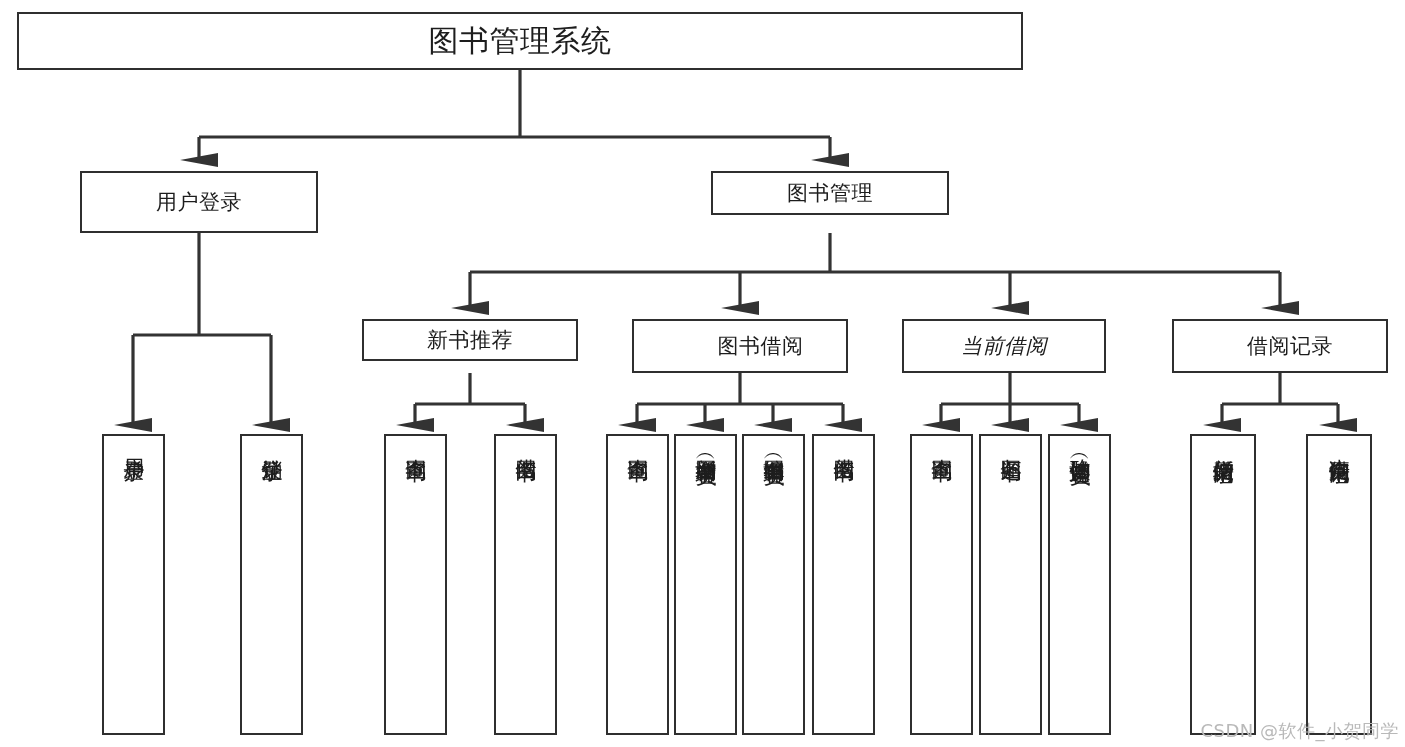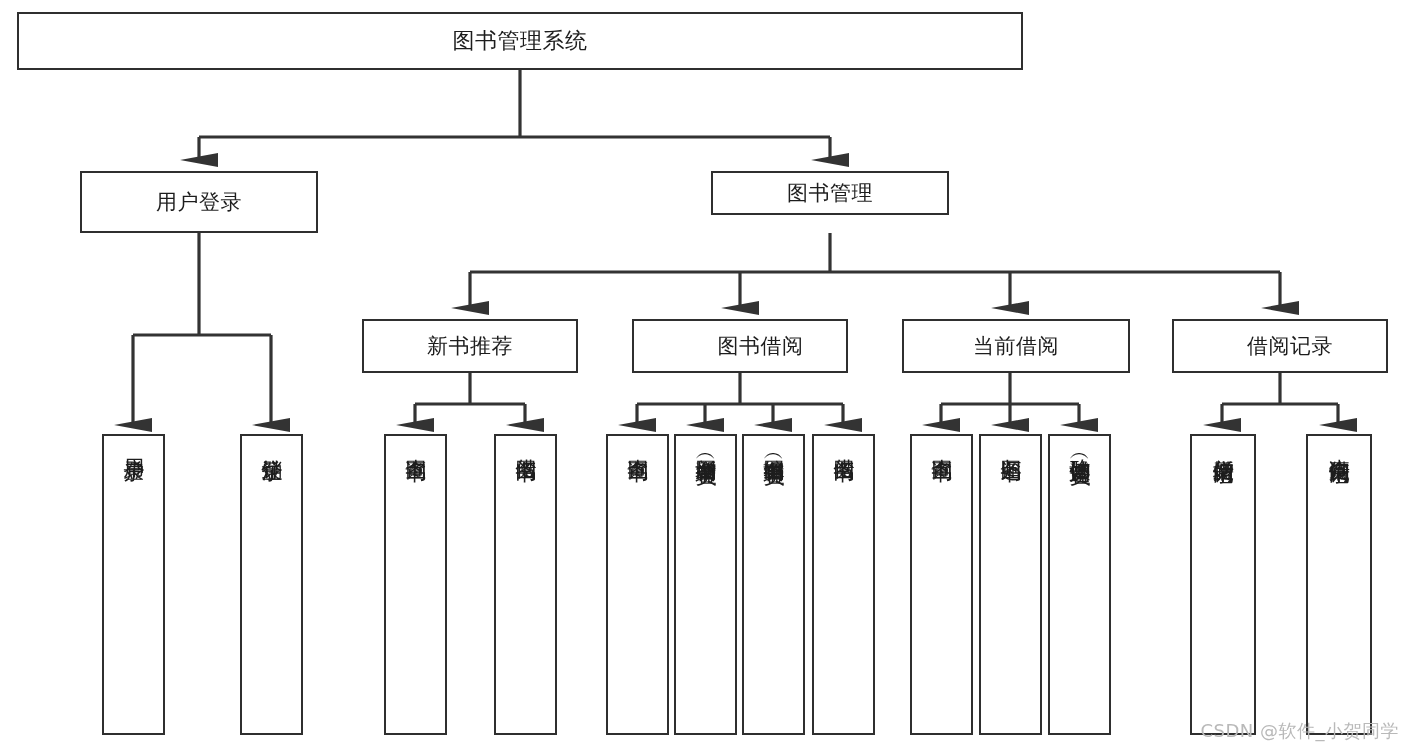--- a/index.html
+++ b/index.html
@@ -39,21 +39,21 @@
   .node .label {
     display: block;
     text-align: center;
     line-height: 1.15;
   }
   .node.horiz .label {
     font-size: 21px;
     letter-spacing: 0.5px;
   }
   .node.root .label {
-    font-size: 22px;
+    font-size: 30px;
     letter-spacing: 0.5px;
   }
   .node.vert {
     align-items: flex-start;
     justify-content: center;
     padding-top: 6px;
   }
   .node.vert .label {
     writing-mode: vertical-rl;
     text-orientation: upright;
@@ -132,27 +132,27 @@
     <span class="label">图书管理系统</span>
   </div>
 
   <div class="node horiz" style="left:80px; top:171px; width:238px; height:62px;">
     <span class="label">用户登录</span>
   </div>
   <div class="node horiz" style="left:711px; top:171px; width:238px; height:44px;">
     <span class="label">图书管理</span>
   </div>
 
-  <div class="node horiz" style="left:362px; top:319px; width:216px; height:54px;">
+  <div class="node horiz" style="left:362px; top:319px; width:216px; height:42px;">
     <span class="label">新书推荐</span>
   </div>
   <div class="node horiz" style="left:632px; top:319px; width:216px; height:54px;padding-left:41px;">
     <span class="label">图书借阅</span>
   </div>
-  <div class="node horiz" style="left:902px; top:319px; width:228px; height:54px;">
+  <div class="node horiz" style="left:902px; top:319px; width:204px; height:54px;font-style:italic;">
     <span class="label">当前借阅</span>
   </div>
   <div class="node horiz" style="left:1172px; top:319px; width:216px; height:54px;padding-left:20px;">
     <span class="label">借阅记录</span>
   </div>
 
   <div class="node vert" style="left:102px; top:434px; width:63px; height:301px;">
     <span class="label">用户登录</span>
   </div>
   <div class="node vert" style="left:240px; top:434px; width:63px; height:301px;">

